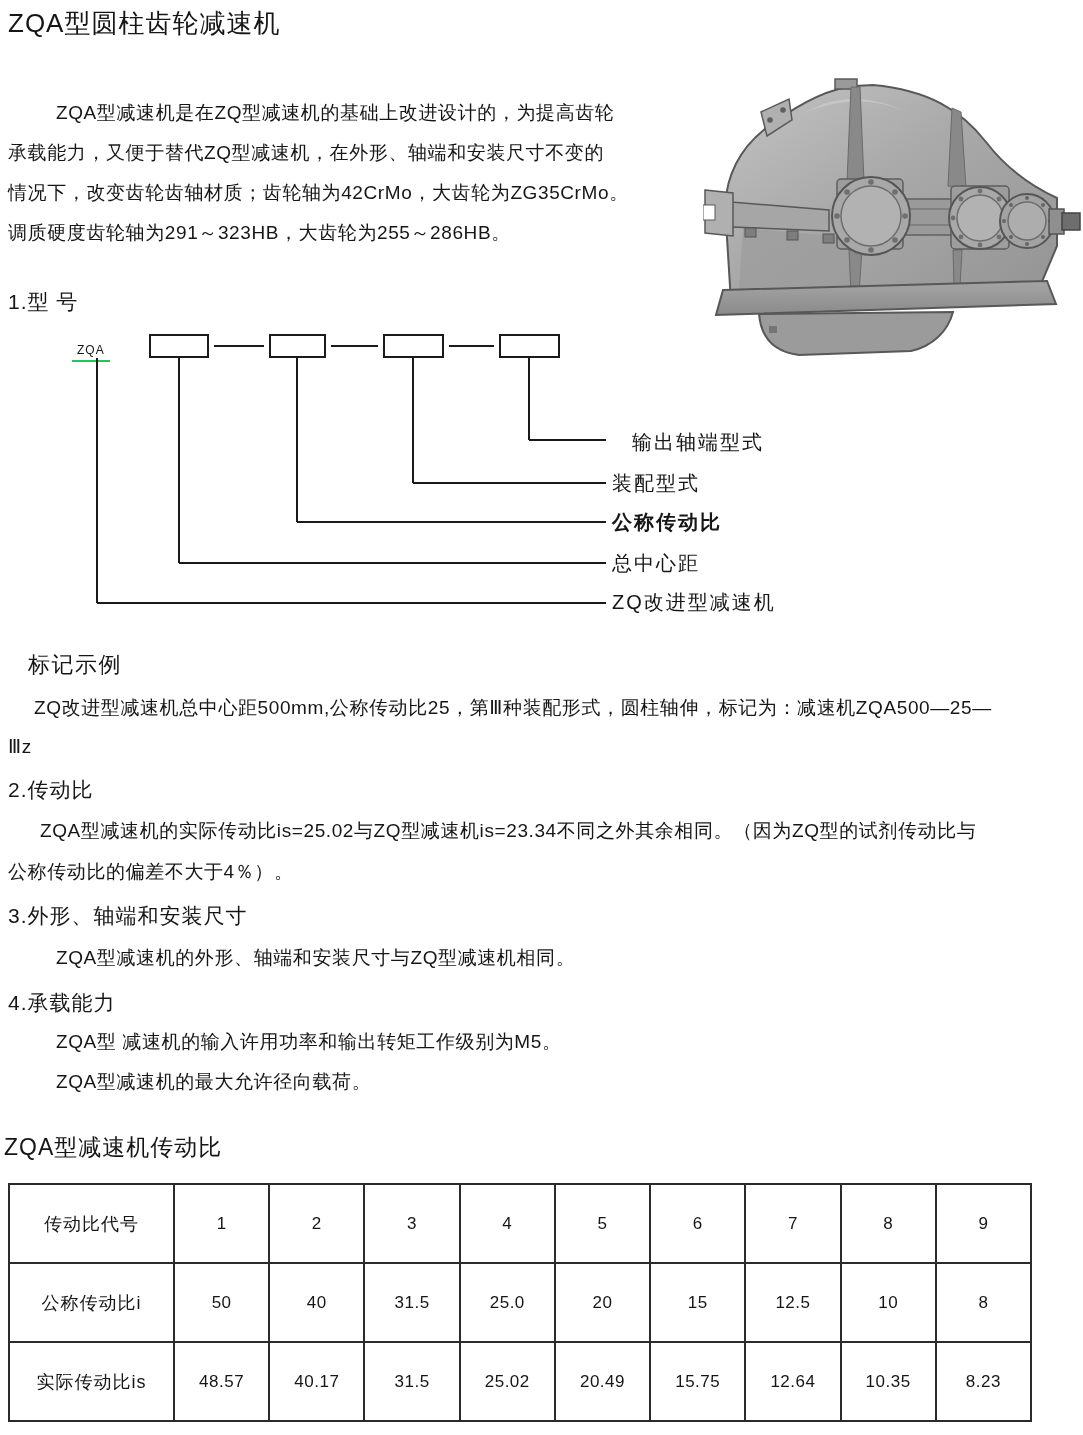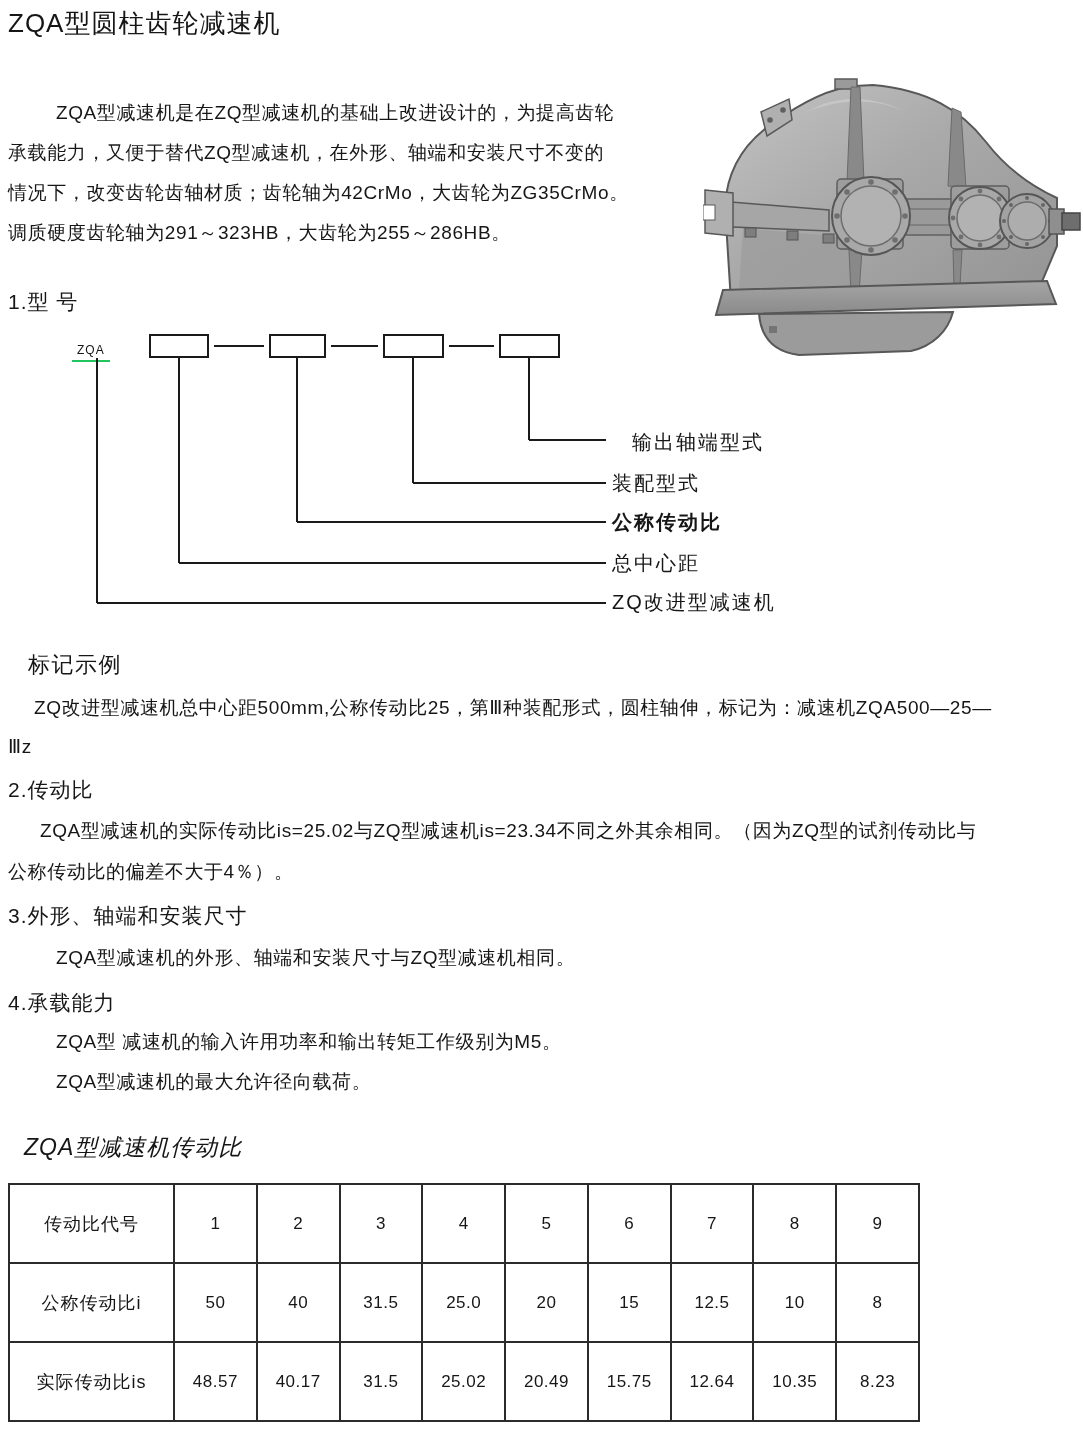--- a/index.html
+++ b/index.html
@@ -21,21 +21,21 @@
   .diagram-label { font-size: 20px; letter-spacing: 2px; }
   .model-prefix {
     font-size: 12px; letter-spacing: 1px;
     border-bottom: 2px solid #22c55e;
     padding: 0 5px 3px 5px;
     margin-top: 13px;
   }
   table.ratio-table {
     position: absolute;
     left: 8px; top: 1183px;
-    width: 912px; height: 238px;
+    width: 1024px; height: 238px;
     border-collapse: collapse;
     table-layout: fixed;
   }
   table.ratio-table td {
     border: 2px solid #2b2b2b;
     text-align: center;
     vertical-align: middle;
     font-size: 17px;
     letter-spacing: 0.5px;
     height: 79px;
@@ -186,21 +186,21 @@
 <div class="abs body-text" style="left:40px; top:818px;">ZQA型减速机的实际传动比is=25.02与ZQ型减速机is=23.34不同之外其余相同。（因为ZQ型的试剂传动比与</div>
 <div class="abs body-text" style="left:8px; top:859px;">公称传动比的偏差不大于4％）。</div>
 
 <div class="abs heading" style="left:8px; top:902px;">3.外形、轴端和安装尺寸</div>
 <div class="abs body-text" style="left:56px; top:945px;">ZQA型减速机的外形、轴端和安装尺寸与ZQ型减速机相同。</div>
 
 <div class="abs heading" style="left:8px; top:989px;">4.承载能力</div>
 <div class="abs body-text" style="left:56px; top:1029px;">ZQA型 减速机的输入许用功率和输出转矩工作级别为M5。</div>
 <div class="abs body-text" style="left:56px; top:1069px;">ZQA型减速机的最大允许径向载荷。</div>
 
-<div class="abs table-title" style="left:24px; top:1132px;font-style:italic;">ZQA型减速机传动比</div>
+<div class="abs table-title" style="left:4px; top:1132px;">ZQA型减速机传动比</div>
 
 <table class="ratio-table">
   <colgroup>
     <col style="width:165px;">
     <col>
       <col>
       <col>
       <col>
       <col>
       <col>

